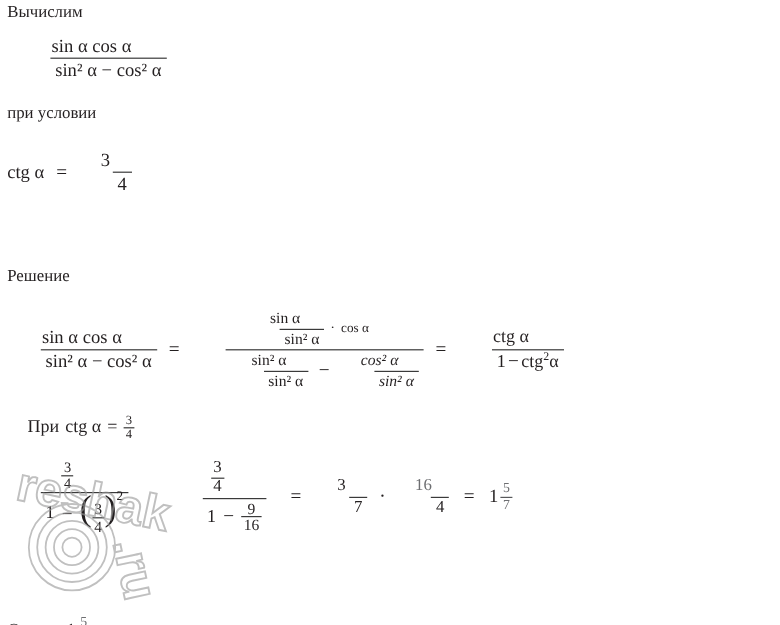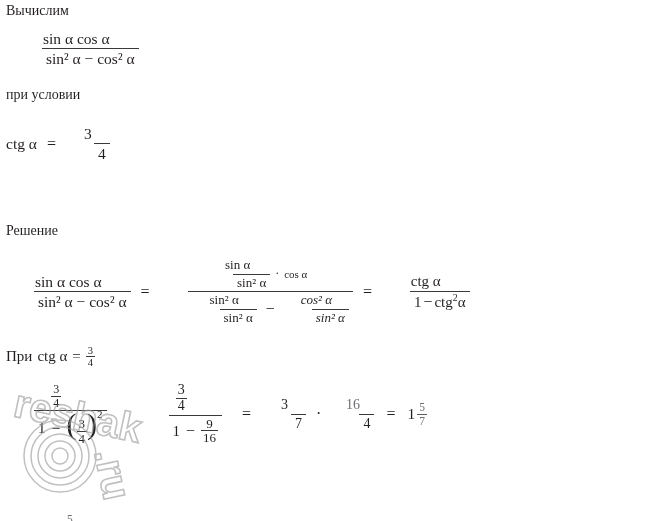--- a/index.html
+++ b/index.html
@@ -118,21 +118,21 @@
       <span class="frac" style="font-size:15px;">
         <span class="num">ctg α</span>
         <span class="den">
           <span>1</span><span class="op">−</span><span>ctg</span><sup>2</sup><span>α</span>
         </span>
       </span>
 
     </span>
   </div>
 
-  <div class="line" style="left:6px;top:345px;text-decoration:underline;">
+  <div class="line" style="left:23px;top:345px;text-decoration:underline;">
     <span style="display:inline-flex;align-items:center;gap:5px;font-size:15px;">
       <span>При</span>
       <span>ctg α</span>
       <span>=</span>
       <span class="ifrac">
         <span class="num">3</span>
         <span class="den">4</span>
       </span>
     </span>
   </div>

